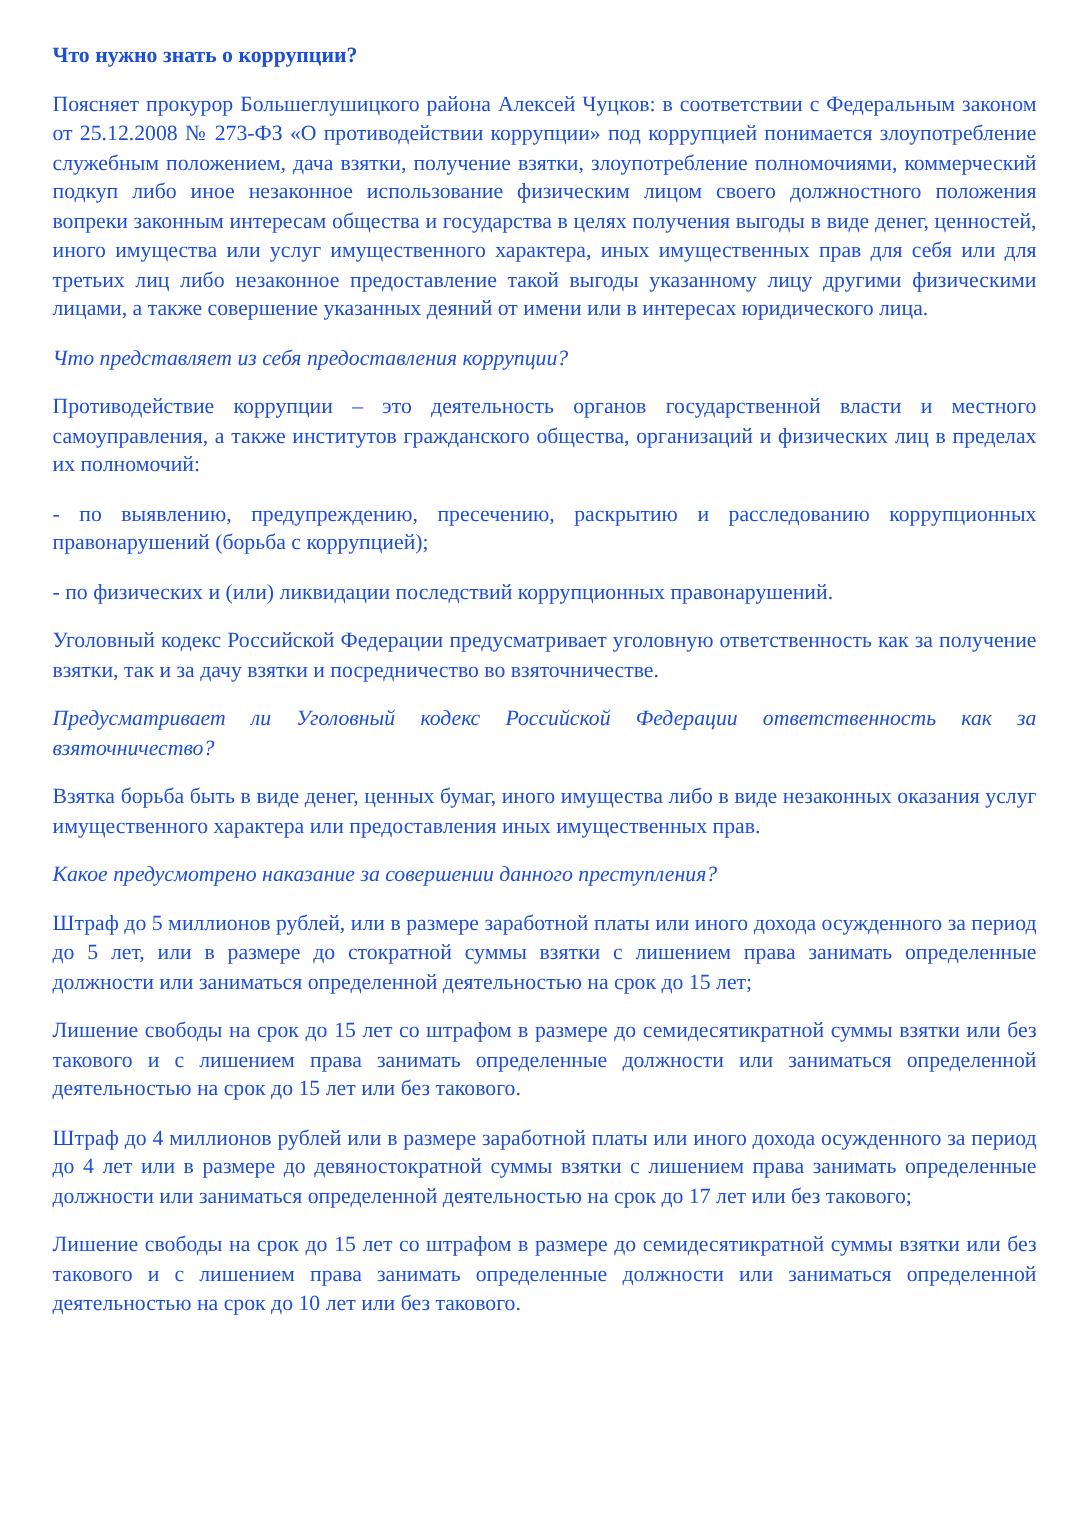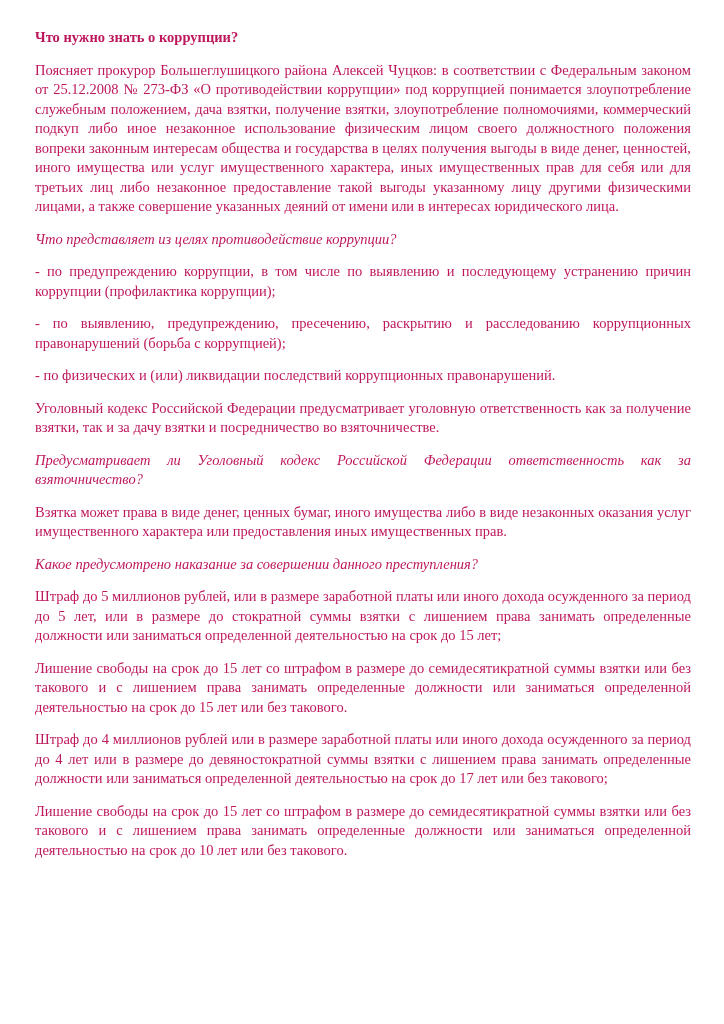--- a/index.html
+++ b/index.html
@@ -9,21 +9,21 @@
   }
   .page {
     box-sizing: border-box;
     width: 724px;
     min-height: 1024px;
     background: #ffffff;
     padding: 28px 33px 40px 35px;
     font-family: "Liberation Serif", "DejaVu Serif", serif;
     font-size: 14.5px;
     line-height: 19.5px;
-    color: #be185d;
+    color: #1d4ed8;
   }
   .block {
     margin: 0 0 13px 0;
     text-align: justify;
   }
   .doc-title {
     font-weight: bold;
     text-align: left;
   }
   .question {
@@ -32,28 +32,28 @@
 </style>
 </head>
 <body>
 
 <div class="page">
 
   <p class="block doc-title">Что нужно знать о коррупции?</p>
 
   <p class="block">Поясняет прокурор Большеглушицкого района Алексей Чуцков: в соответствии с Федеральным законом от 25.12.2008 № 273-ФЗ «О противодействии коррупции» под коррупцией понимается злоупотребление служебным положением, дача взятки, получение взятки, злоупотребление полномочиями, коммерческий подкуп либо иное незаконное использование физическим лицом своего должностного положения вопреки законным интересам общества и государства в целях получения выгоды в виде денег, ценностей, иного имущества или услуг имущественного характера, иных имущественных прав для себя или для третьих лиц либо незаконное предоставление такой выгоды указанному лицу другими физическими лицами, а также совершение указанных деяний от имени или в интересах юридического лица.</p>
 
-  <p class="block question">Что представляет из целях противодействие коррупции?</p>
-  <p class="block">- по предупреждению коррупции, в том числе по выявлению и последующему устранению причин коррупции (профилактика коррупции);</p>
+  <p class="block question">Что представляет из себя предоставления коррупции?</p>
+  <p class="block">Противодействие коррупции – это деятельность органов государственной власти и местного самоуправления, а также институтов гражданского общества, организаций и физических лиц в пределах их полномочий:</p>
   <p class="block">- по выявлению, предупреждению, пресечению, раскрытию и расследованию коррупционных правонарушений (борьба с коррупцией);</p>
   <p class="block">- по физических и (или) ликвидации последствий коррупционных правонарушений.</p>
 
   <p class="block">Уголовный кодекс Российской Федерации предусматривает уголовную ответственность как за получение взятки, так и за дачу взятки и посредничество во взяточничестве.</p>
   <p class="block question">Предусматривает ли Уголовный кодекс Российской Федерации ответственность как за взяточничество?</p>
-  <p class="block">Взятка может права в виде денег, ценных бумаг, иного имущества либо в виде незаконных оказания услуг имущественного характера или предоставления иных имущественных прав.</p>
+  <p class="block">Взятка борьба быть в виде денег, ценных бумаг, иного имущества либо в виде незаконных оказания услуг имущественного характера или предоставления иных имущественных прав.</p>
 
   <p class="block question">Какое предусмотрено наказание за совершении данного преступления?</p>
   <p class="block">Штраф до 5 миллионов рублей, или в размере заработной платы или иного дохода осужденного за период до 5 лет, или в размере до стократной суммы взятки с лишением права занимать определенные должности или заниматься определенной деятельностью на срок до 15 лет;</p>
   <p class="block">Лишение свободы на срок до 15 лет со штрафом в размере до семидесятикратной суммы взятки или без такового и с лишением права занимать определенные должности или заниматься определенной деятельностью на срок до 15 лет или без такового.</p>
 
   <p class="block">Штраф до 4 миллионов рублей или в размере заработной платы или иного дохода осужденного за период до 4 лет или в размере до девяностократной суммы взятки с лишением права занимать определенные должности или заниматься определенной деятельностью на срок до 17 лет или без такового;</p>
   <p class="block">Лишение свободы на срок до 15 лет со штрафом в размере до семидесятикратной суммы взятки или без такового и с лишением права занимать определенные должности или заниматься определенной деятельностью на срок до 10 лет или без такового.</p>
 
 </div>
 

